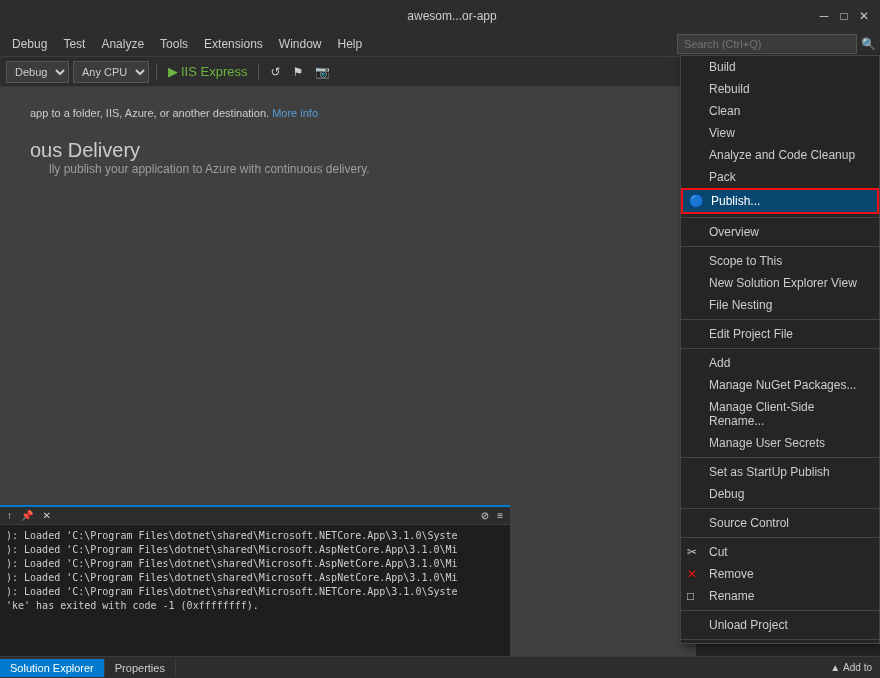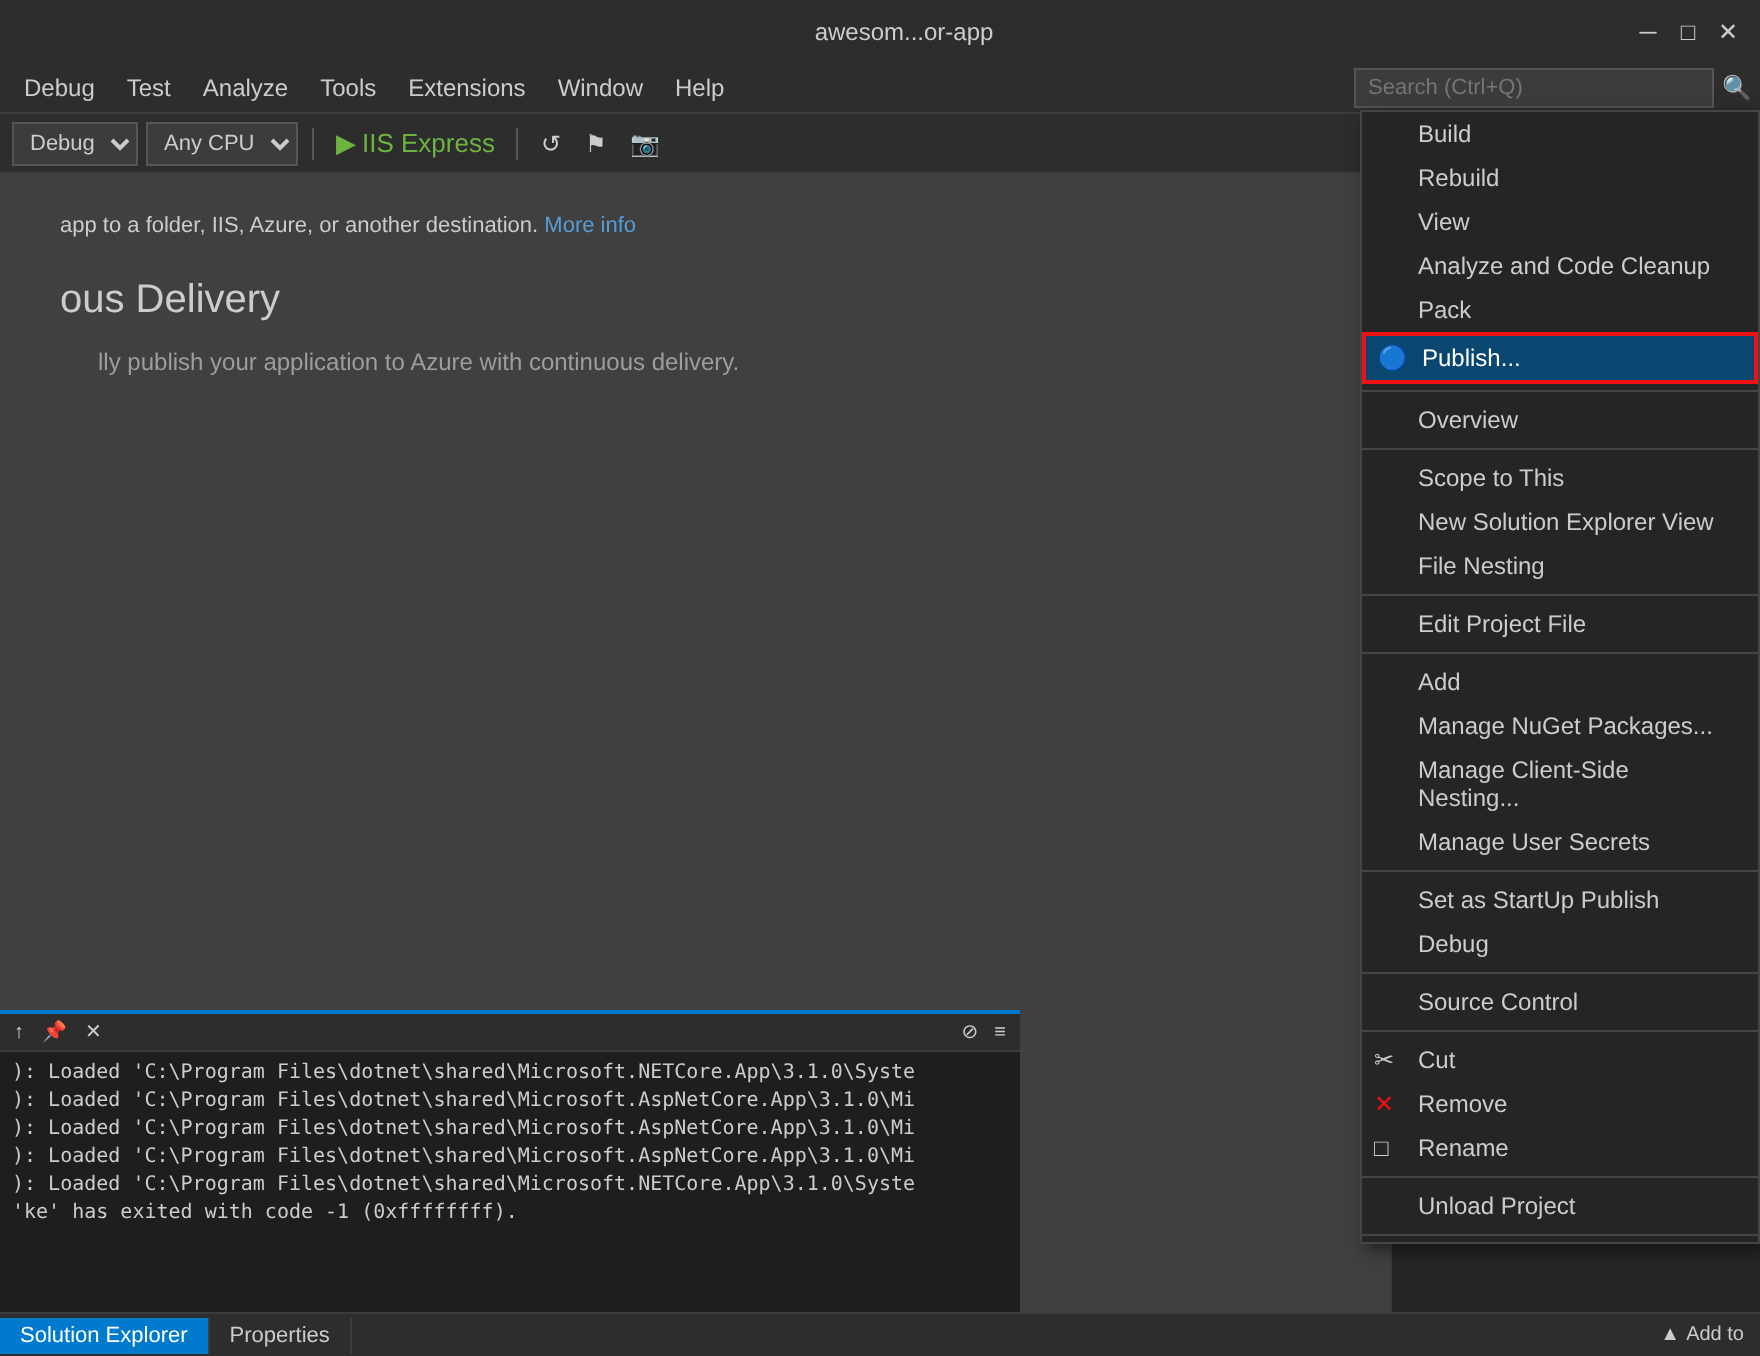--- a/index.html
+++ b/index.html
@@ -143,21 +143,20 @@
       margin-bottom: 20px;
     }
     .left-panel-link {
       color: #569cd6;
       cursor: pointer;
     }
     .section-title {
       font-size: 20px;
       color: #ccc;
       font-weight: 300;
-      margin-bottom: 12px;
       margin-top: 20px;
     }
     .section-desc {
       font-size: 12px;
       color: #9d9d9d;
       margin-left: 19px;
     }
 
     
     .right-panel {
@@ -514,20 +513,23 @@
 </div>
 
 <div class="context-menu" id="context-menu">
     <div class="ctx-item">
       <span>Build</span>
     </div>
     <div class="ctx-item">
       <span>Rebuild</span>
     </div>
     <div class="ctx-item">
+      <span>Clean</span>
+    </div>
+    <div class="ctx-item">
       <span>View</span>
     </div>
     <div class="ctx-item">
       <span>Analyze and Code Cleanup</span>
     </div>
     <div class="ctx-item">
       <span>Pack</span>
     </div>
     <div class="ctx-item publish-item">
       <span class="ctx-icon blue">🔵</span>
@@ -552,21 +554,21 @@
       <span>Edit Project File</span>
     </div>
     <div class="ctx-separator"></div>
     <div class="ctx-item">
       <span>Add</span>
     </div>
     <div class="ctx-item">
       <span>Manage NuGet Packages...</span>
     </div>
     <div class="ctx-item">
-      <span>Manage Client-Side Nesting...</span>
+      <span>Manage Client-Side Rename...</span>
     </div>
     <div class="ctx-item">
       <span>Manage User Secrets</span>
     </div>
     <div class="ctx-separator"></div>
     <div class="ctx-item">
       <span>Set as StartUp Publish</span>
     </div>
     <div class="ctx-item">
       <span>Debug</span>

